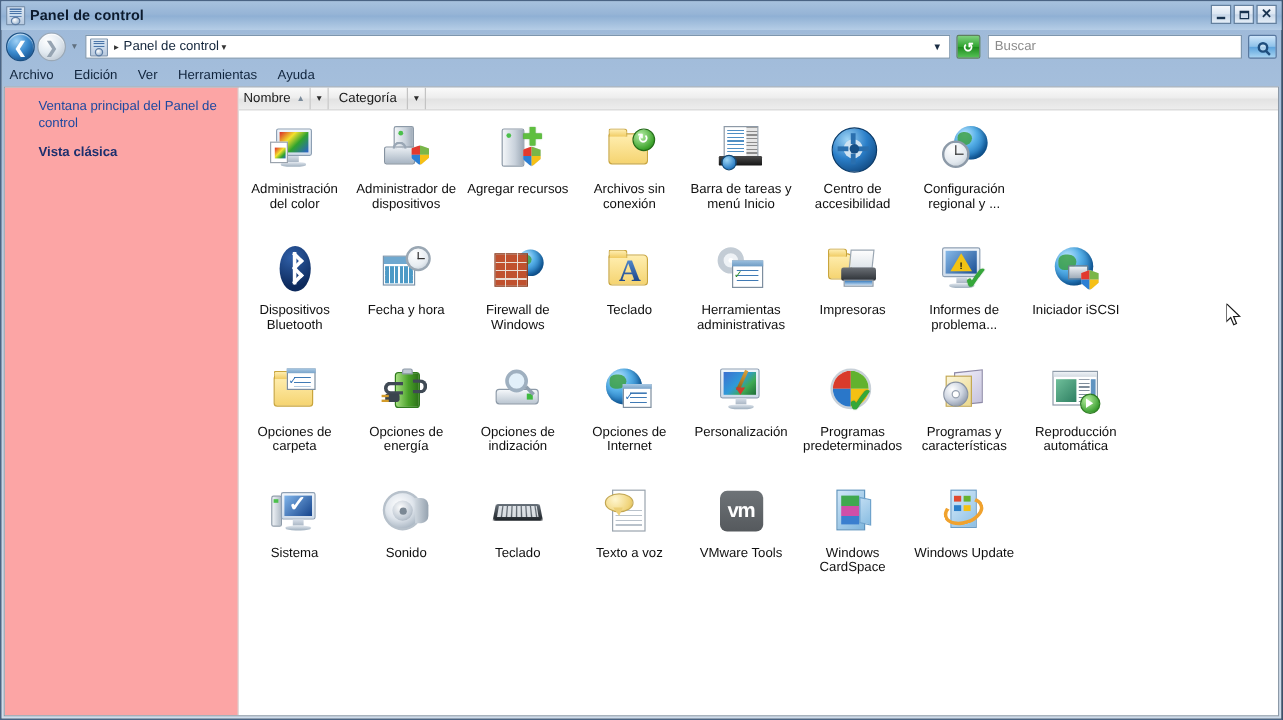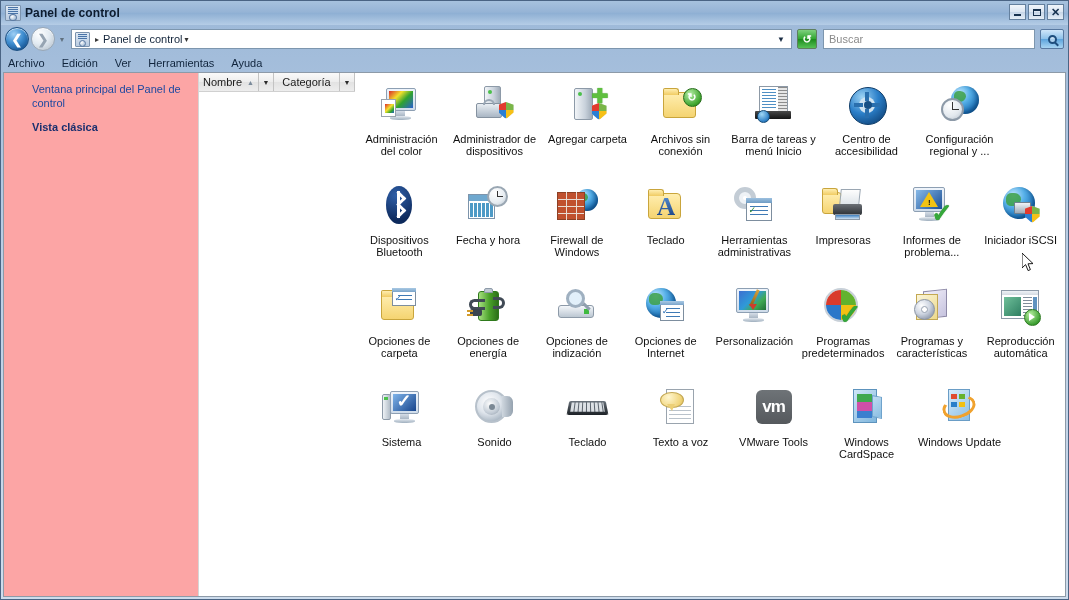--- a/index.html
+++ b/index.html
@@ -191,21 +191,21 @@
     color: #1f49a0; font-size: 11px; line-height: 14px;
     margin-bottom: 10px; cursor: pointer;
   }
   #sidebar-link-classic {
     color: #1b2f6e; font-size: 11px; font-weight: bold;
     line-height: 14px; cursor: pointer;
   }
 
   
   #main {
-    flex: 1 1 auto; display: flex; flex-direction: row; background:#fff;
+    flex: 1 1 auto; display: flex; flex-direction: column; background:#fff;
     overflow: hidden;
   }
   #colheaders {
     flex: 0 0 18px; height: 18px; display: flex; align-items: stretch;
     background: linear-gradient(to bottom,#f7f7f7,#e7e7e7);
     border-bottom: 1px solid #d0d0d0;
   }
   .colhdr {
     display: flex; align-items: center; justify-content: center;
     border-right: 1px solid #c3c3c3;
@@ -438,21 +438,21 @@
                   <div style="position:absolute;left:3px;top:3px;width:4px;height:4px;border-radius:50%;background:#4bc04b;"></div>
                 </div>
               <div style="position:absolute;left:27px;top:3px;color:#5fbf3f;font-size:20px;font-weight:bold;line-height:1;text-shadow:0 0 1px #2e8a1e;">✚</div>
               <div class="shield" style="left:27px;top:20px;">
                   <i></i>
                   <i></i>
                   <i></i>
                   <i></i>
                 </div>
             </div>
-            <div class="lbl">Agregar carpeta</div>
+            <div class="lbl">Agregar recursos</div>
           </div>
 
           <div class="iconcell">
             <div class="ic">
               <div class="folder"></div>
               <div style="position:absolute;right:2px;top:5px;width:17px;height:17px;border-radius:50%;background:radial-gradient(circle at 35% 30%,#b8efa8,#3da32c 70%,#1f6b18);border:1px solid #256d1a;"></div>
               <div style="position:absolute;right:7px;top:9px;color:#fff;font-size:11px;line-height:1;font-weight:bold;">↻</div>
             </div>
             <div class="lbl">Archivos sin conexión</div>
           </div>

